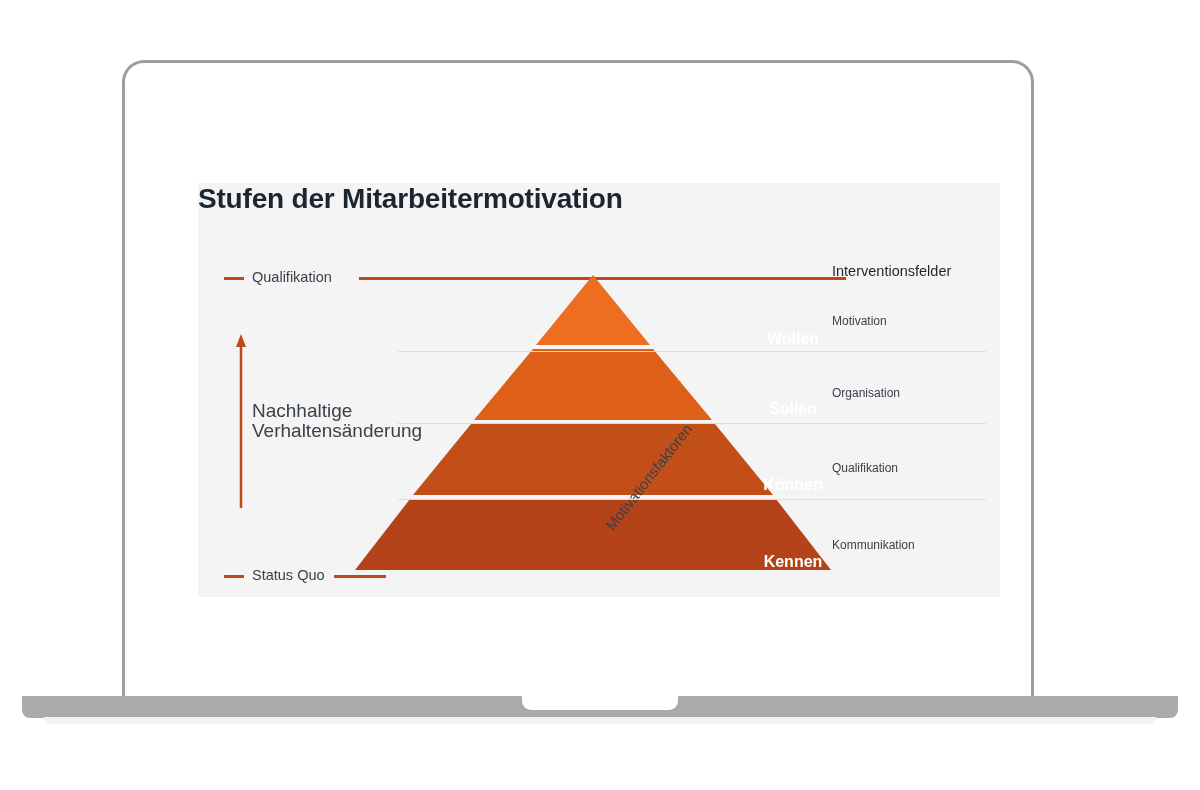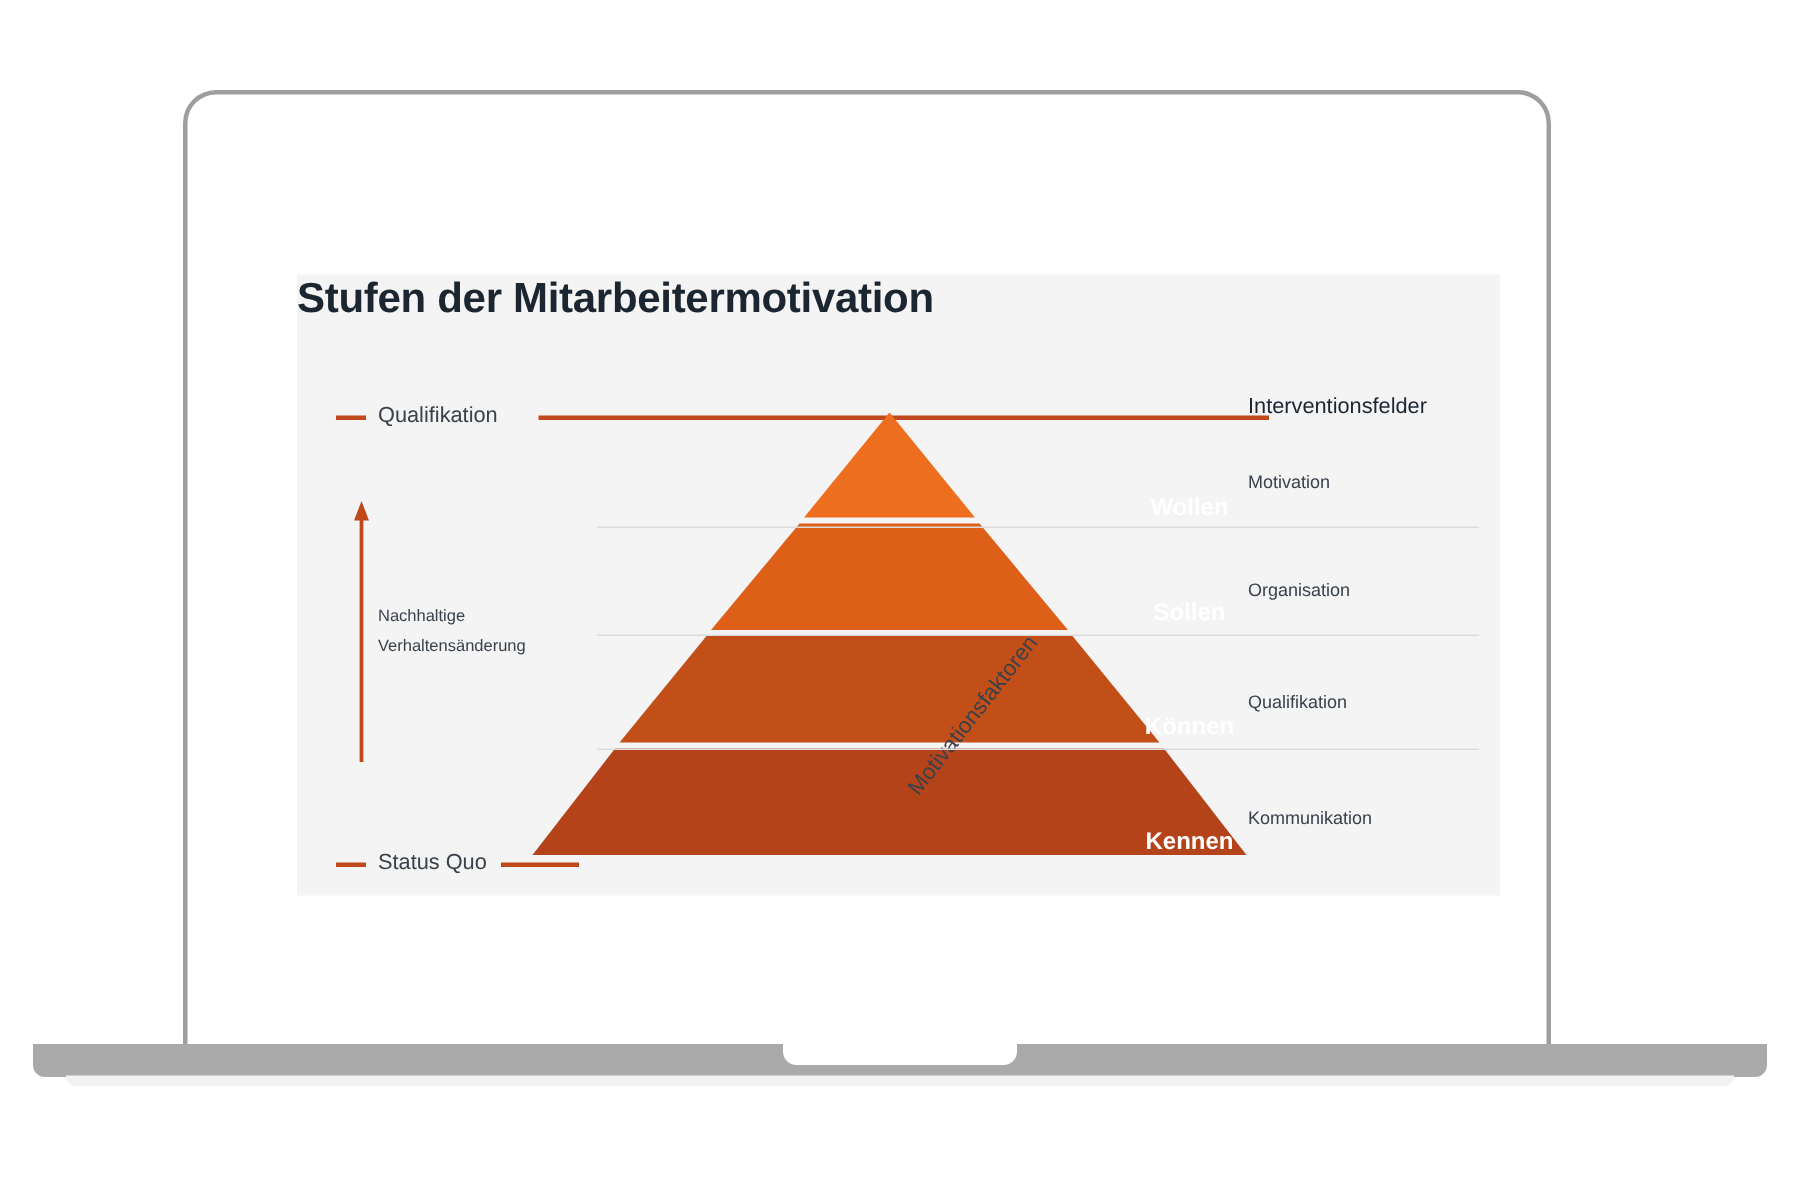--- a/index.html
+++ b/index.html
@@ -141,21 +141,21 @@
     left: 36px;
     top: 150px;
     width: 14px;
     height: 175px;
   }
   #sustain-label {
     position: absolute;
     left: 54px;
     top: 218px;
     width: 170px;
-    font-size: 11px;
+    font-size: 19px;
     line-height: 20px;
     color: #39414b;
   }
 
   
   #pyramid {
     position: absolute;
     left: 155px;
     top: 92px;
     width: 480px;

